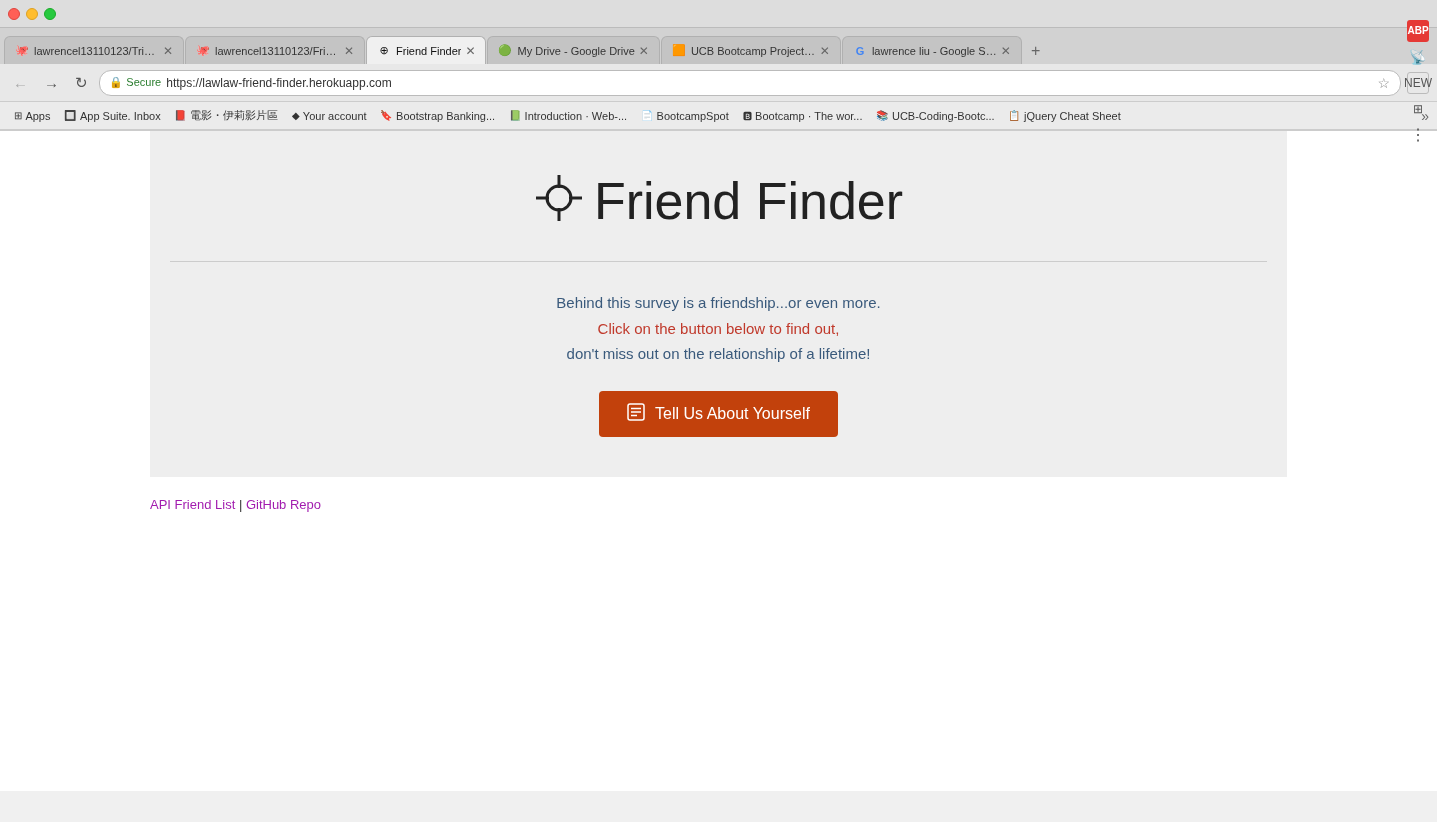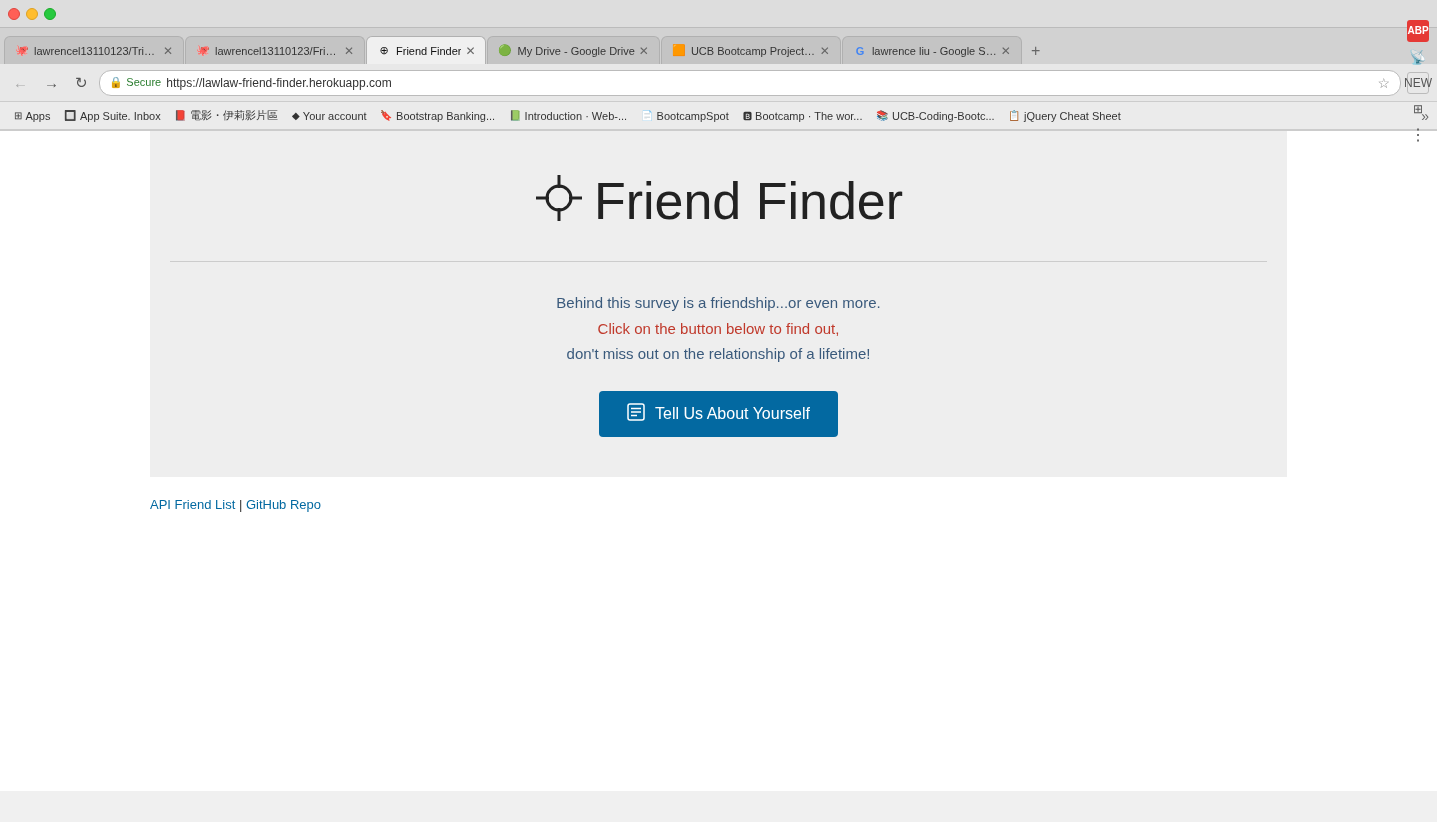--- a/index.html
+++ b/index.html
@@ -172,38 +172,38 @@
       font-size: 15px;
       line-height: 1.7;
       margin-bottom: 24px;
     }
 
     .hero-text .line1 { display: block; }
     .hero-text .line2 { display: block; color: #c0392b; }
     .hero-text .line3 { display: block; }
 
     .cta-button {
-      background: #0369a1;
+      background: #c2410c;
       color: white;
       border: none;
       border-radius: 4px;
       padding: 12px 28px;
       font-size: 16px;
       cursor: pointer;
       display: flex;
       align-items: center;
       gap: 10px;
     }
 
     .footer-links {
       padding: 20px 20px 20px 150px;
       font-size: 13px;
     }
     .footer-link {
-      color: #0369a1;
+      color: #a21caf;
       text-decoration: none;
       cursor: pointer;
       margin-top: 15px;
     }
     .footer-separator { color: #333; }
   </style>
 </head>
 <body>
 
 <div class="browser-chrome">

